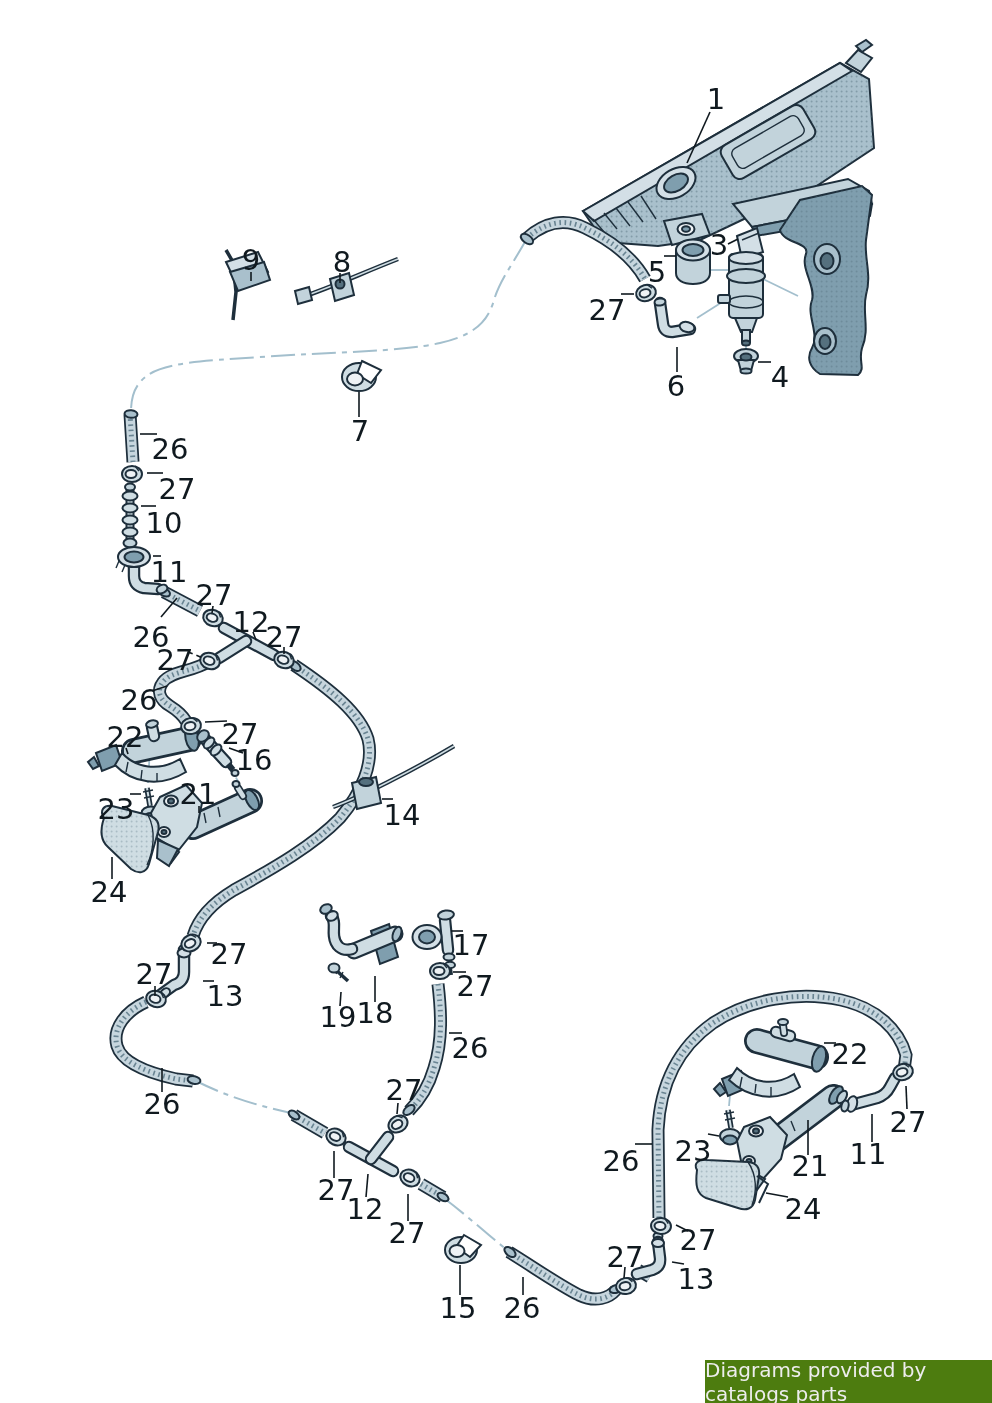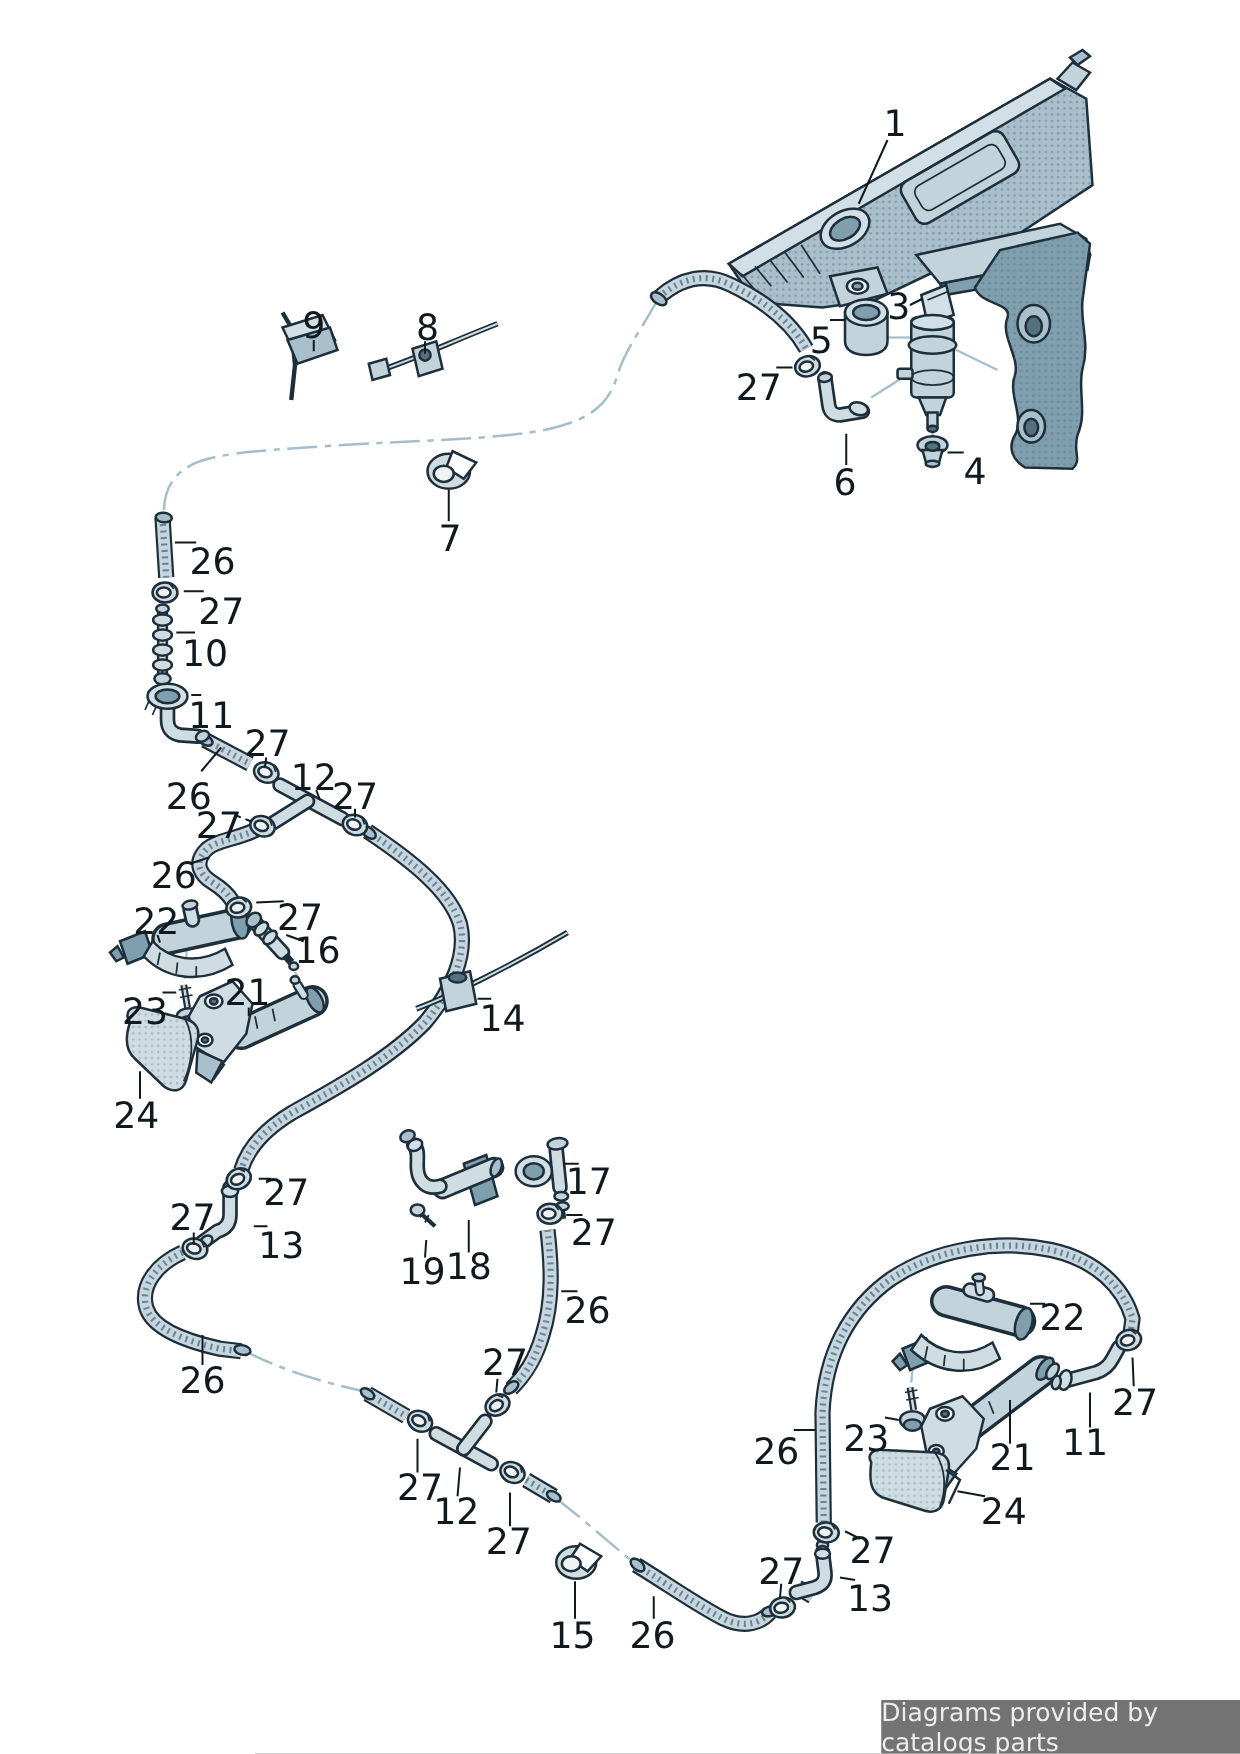--- a/index.html
+++ b/index.html
@@ -21,21 +21,21 @@
   path.duoL-f{fill:none;stroke:#cfdde3;stroke-width:12.5;stroke-linecap:round;stroke-linejoin:round;}
   path.duoXL{fill:none;stroke:#1e2f3c;stroke-width:26;stroke-linecap:round;stroke-linejoin:round;}
   path.duoXL-f{fill:none;stroke:#c2d3db;stroke-width:20.5;stroke-linecap:round;stroke-linejoin:round;}
   .route{fill:none;stroke:#a3bfcd;stroke-width:2;stroke-dasharray:24 6 5 6;}
   .asm{fill:none;stroke:#a3bfcd;stroke-width:1.8;}
   .asm.dashed{stroke-dasharray:5 4;}
   line.leader{stroke:#10191f;stroke-width:1.6;}
   line.leader.dashed{stroke-dasharray:5 4;}
   g.labels text{font-family:"DejaVu Sans","Liberation Sans",sans-serif;font-size:29px;fill:#10191f;
                 text-anchor:middle;dominant-baseline:central;}
-  .footer{position:absolute;left:705px;top:1360px;width:287px;height:43px;background:#737373;
+  .footer{position:absolute;left:705px;top:1360px;width:287px;height:43px;background:#4d7c0f;
           color:#ededed;display:flex;align-items:center;justify-content:center;font-size:20px;}
 </style>
 </head>
 <body>
 
 <div class="page">
 <svg width="992" height="1403" viewBox="0 0 992 1403">
   <defs>
     <pattern id="dots" width="5" height="5" patternUnits="userSpaceOnUse">
       <circle cx="1.6" cy="1.6" r="1" fill="#54707e"></circle>

